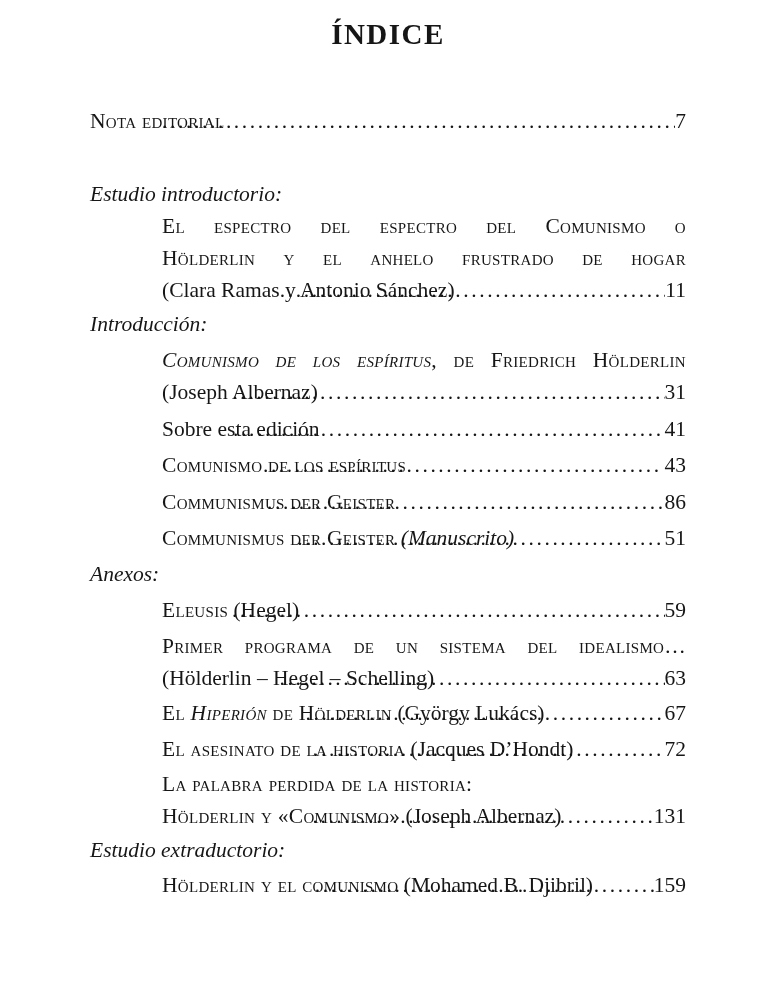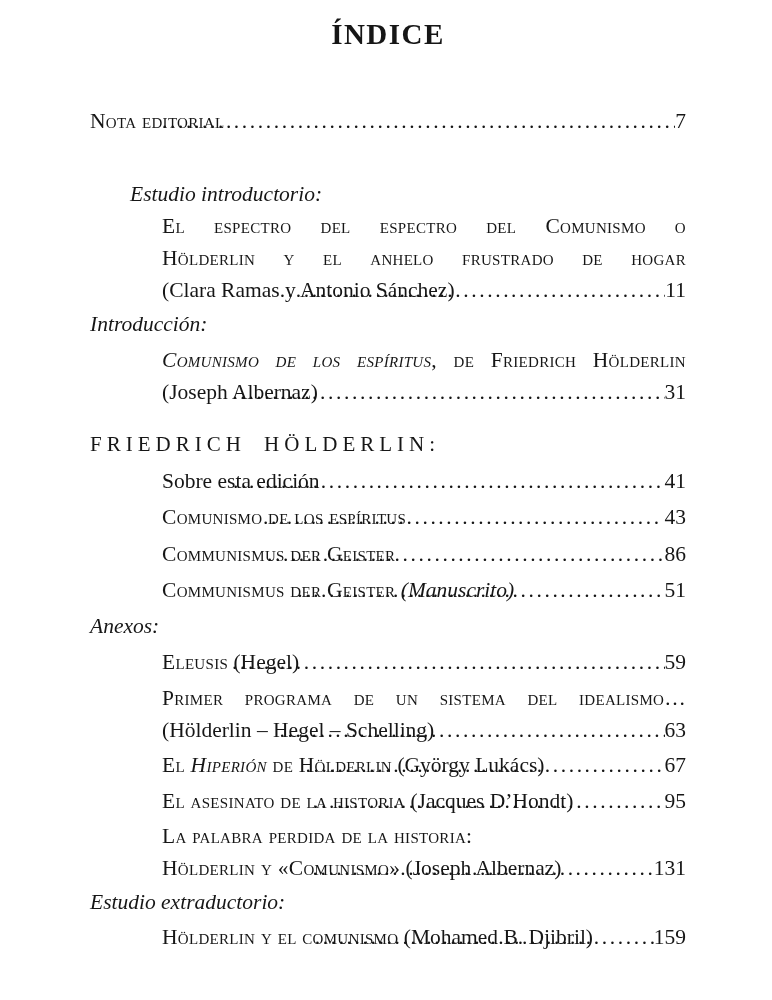--- a/index.html
+++ b/index.html
@@ -36,21 +36,21 @@
   .pg-gap{padding-left:6px;}
   .indent{margin-left:72px;}
   .heading{font-style:italic;font-size:21.5px;line-height:32px;}
   .section-caps{
     font-size:21px;line-height:32px;
     letter-spacing:5px;word-spacing:8px;
   }
   .just{text-align:justify;text-align-last:justify;}
   
   .mt-title-gap{margin-top:53px;}
-  .m41{margin-top:41px;margin-left:40px;} .m20{margin-top:20px;} .m9{}
+  .m41{margin-top:41px;} .m20{margin-top:20px;} .m9{}
   .m5{margin-top:5px;} .m4{margin-top:4px;} .m3{margin-top:3px;} .m2{margin-top:2px;}
 </style>
 </head>
 <body>
 
 <div class="page">
 
   <h1 class="title">ÍNDICE</h1>
 
   <div class="row mt-title-gap">
@@ -71,21 +71,20 @@
 
   <div class="heading m2">Introducción:</div>
 
   <div class="line just indent m4"><span class="sc it">Comunismo de los espíritus</span><span class="sc">, de Friedrich Hölderlin</span></div>
   <div class="row indent">
     <span class="label">(Joseph Albernaz)</span>
     <span class="leader">........................................................................................................................</span>
     <span class="pg">31</span>
   </div>
 
-  <div class="section-caps m20">FRIEDRICH HÖLDERLIN:</div>
 
   <div class="row indent m5">
     <span class="label">Sobre esta edición</span>
     <span class="leader">........................................................................................................................</span>
     <span class="pg">41</span>
   </div>
 
   <div class="row indent m4">
     <span class="label sc">Comunismo de los espíritus</span>
     <span class="leader">........................................................................................................................</span>
@@ -121,21 +120,21 @@
 
   <div class="row indent m3">
     <span class="label"><span class="sc">El </span><span class="sc it">Hiperión</span><span class="sc"> de Hölderlin</span><span> (György Lukács)</span></span>
     <span class="leader">........................................................................................................................</span>
     <span class="pg">67</span>
   </div>
 
   <div class="row indent m4">
     <span class="label"><span class="sc">El asesinato de la historia</span><span> (Jacques D’Hondt)</span></span>
     <span class="leader">........................................................................................................................</span>
-    <span class="pg">95</span>
+    <span class="pg">72</span>
   </div>
 
   <div class="line sc indent m3">La palabra perdida de la historia:</div>
   <div class="row indent">
     <span class="label gap"><span class="sc">Hölderlin y «Comunismo»</span><span> (Joseph Albernaz)</span></span>
     <span class="leader">........................................................................................................................</span>
     <span class="pg">131</span>
   </div>
 
   <div class="heading m2">Estudio extraductorio:</div>

